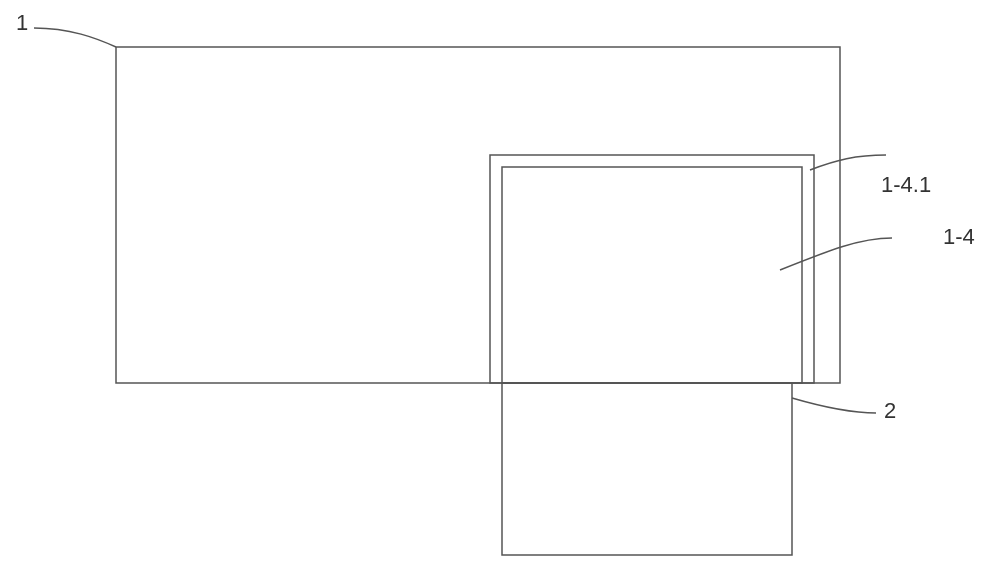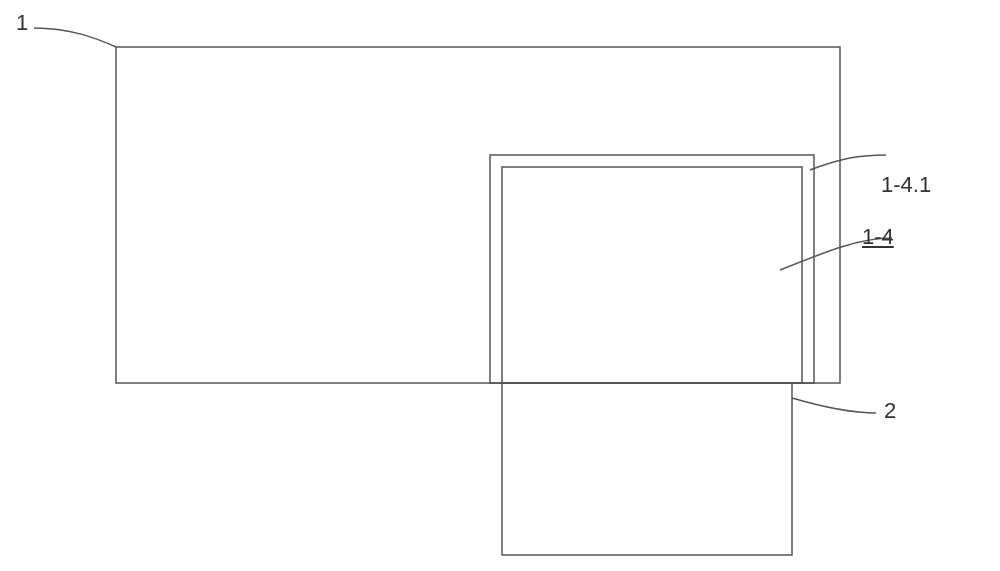--- a/index.html
+++ b/index.html
@@ -51,16 +51,16 @@
 
     <path d="M 892 238 C 860 238 830 250 780 270" fill="none" stroke="#555555" stroke-width="1.5"></path>
 
     <path d="M 876 413 C 846 413 816 405 792 398" fill="none" stroke="#555555" stroke-width="1.5"></path>
   </svg>
 
   <div class="label" style="left:16px; top:10px;">1</div>
 
   <div class="label" style="left:881px; top:140px;margin-top:32px;">1-4.1</div>
 
-  <div class="label" style="left:862px; top:224px;text-decoration:underline;">1-4</div>
+  <div class="label" style="left:943px; top:224px;">1-4</div>
 
   <div class="label" style="left:884px; top:398px;">2</div>
 </div>
 
 </body></html>

